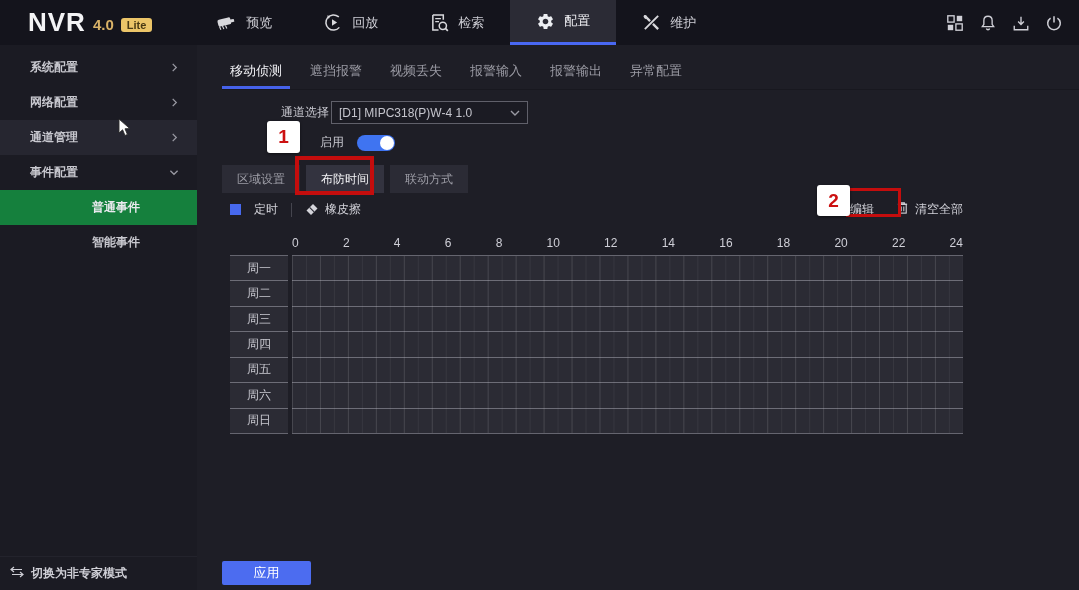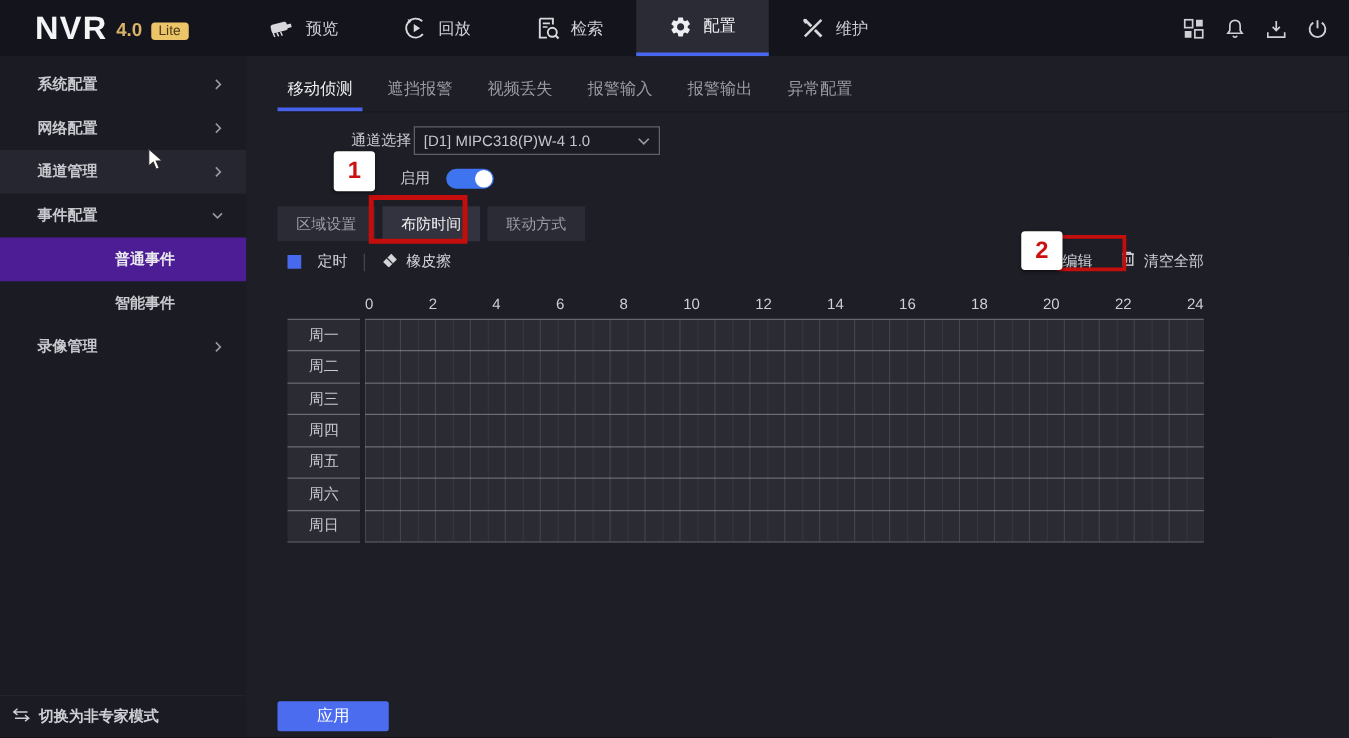--- a/index.html
+++ b/index.html
@@ -5,36 +5,36 @@
   * { margin:0; padding:0; box-sizing:border-box; }
   html,body { background:#0c0c12; }
   body { font-family:"Liberation Sans","DejaVu Sans",sans-serif; }
   .screen { position:relative; width:1079px; height:590px; overflow:hidden; background:#1e1e26; }
 
   
   .header { position:absolute; top:0; left:0; width:1079px; height:45px; background:#14141c; display:flex; align-items:stretch; }
   .logo { display:flex; align-items:center; margin-left:28px; gap:7px; }
   .logo .brand { color:#f4f4f6; font-size:26px; font-weight:bold; letter-spacing:1px; }
   .logo .ver { color:#d9b267; font-size:15px; font-weight:bold; margin-top:4px; }
-  .logo .badge { background:#ecc568; color:#4a3a14; font-size:11px; font-weight:normal; padding:1px 6px; border-radius:3px; margin-top:4px; }
+  .logo .badge { background:#ecc568; color:#4a3a14; font-size:11px; font-weight:bold; padding:1px 6px; border-radius:3px; margin-top:4px; }
   .nav { display:flex; margin-left:38px; align-items:stretch; }
   .nav-item { display:flex; align-items:center; gap:9px; padding:0 26px; color:#cfcfd6; font-size:13px; cursor:default; }
   .nav-item.active { background:#2b2b35; border-bottom:3px solid #4968f2; color:#f0f0f4;font-family:Liberation Mono, monospace; }
   .nav-item svg { display:block; }
   .header-actions { margin-left:auto; display:flex; align-items:center; gap:15px; margin-right:16px; }
   .header-actions svg { display:block; }
 
   
   .sidebar { position:absolute; top:45px; left:0; width:197px; height:545px; background:#1b1b23;font-weight:bold; }
   .side-menu { padding-top:5px; }
   .side-item { height:35px; display:flex; align-items:center; padding:0 18px 0 30px; color:#c8c8cf; font-size:12px; }
   .side-item .lbl { flex:1; }
   .side-item.hover { background:#262630; }
   .side-item.child { padding-left:92px; }
-  .side-item.selected { background:#4c1d95; color:#e9e9ee; }
+  .side-item.selected { background:#15803d; color:#e9e9ee; }
   .side-footer { position:absolute; bottom:0; left:0; width:100%; height:34px; display:flex; align-items:center; gap:7px; padding:0 10px; color:#cfcfd6; font-size:12px; border-top:1px solid #23232c; }
 
   
   .main { position:absolute; top:45px; left:197px; width:882px; height:545px; background:#1e1e26; padding-left:25px; }
   .tabbar { display:flex; margin-top:15px; border-bottom:1px solid #18181f; }
   .tab { padding:2px 8px 9px; margin-right:12px; font-size:13px; color:#9b9ba4; }
   .tab.active { color:#f0f0f4; border-bottom:3px solid #4662ea; padding-bottom:6px; }
 
   .form-row { display:flex; align-items:center; }
   .row-channel { margin-top:11px; }
@@ -208,26 +208,20 @@
         <span><svg width="10" height="9" viewBox="0 0 10 10">
               <path d="M1 3 l4 4 4-4" fill="none" stroke="#9a9aa3" stroke-width="1.4"></path>
             </svg></span>
       </div>
       <div class="side-item child selected">
         <span class="lbl">普通事件</span>
       </div>
       <div class="side-item child">
         <span class="lbl">智能事件</span>
       </div>
-      <div class="side-item">
-        <span class="lbl">录像管理</span>
-        <span><svg width="9" height="9" viewBox="0 0 10 10">
-              <path d="M3 1 l4 4 -4 4" fill="none" stroke="#9a9aa3" stroke-width="1.4"></path>
-            </svg></span>
-      </div>
     </div>
     <div class="side-footer">
       <span><svg width="14" height="12" viewBox="0 0 14 12">
             <path d="M4 1 L1 3.5 L4 6 M1 3.5 h11 M10 6 L13 8.5 L10 11 M13 8.5 H2" fill="none" stroke="#cfcfd6" stroke-width="1.2"></path>
           </svg></span>
       <span>切换为非专家模式</span>
     </div>
   </div>
 
   <div class="main">

